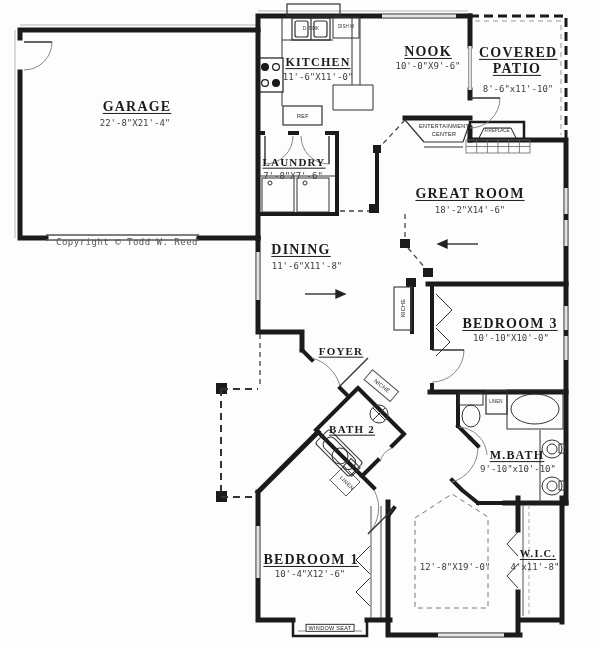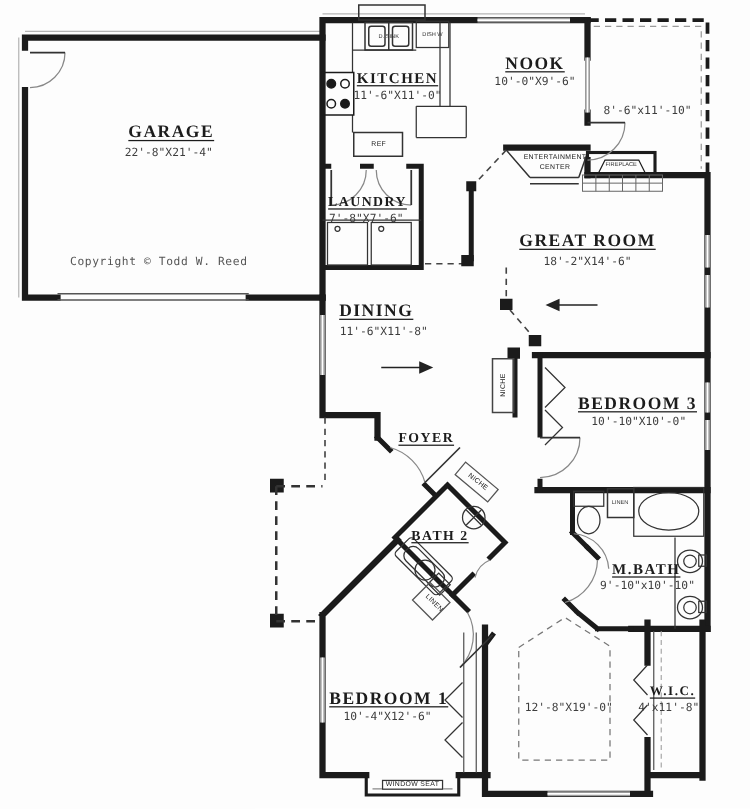--- a/index.html
+++ b/index.html
@@ -11,21 +11,21 @@
   .rn{font-weight:700;letter-spacing:1.2px;text-decoration:underline;
       text-underline-offset:2px;font-size:13px;}
   .rd{font-family:"DejaVu Sans Mono",monospace;font-weight:400;color:#3d3d3d;
       font-size:9px;letter-spacing:0px;text-decoration:none;}
   .wrap{white-space:normal;}
   .tiny{font-family:"Liberation Sans",sans-serif;font-size:5.5px;letter-spacing:0.3px;
         color:#222;text-decoration:none;font-weight:400;}
   .micro{font-family:"Liberation Sans",sans-serif;font-size:4.5px;color:#333;
          text-decoration:none;font-weight:400;}
   .copyright{font-family:"DejaVu Sans Mono",monospace;font-size:9px;color:#555;
-             transform:translate(0,-50%);letter-spacing:0.5px;}
+             transform:translate(0,-50%);letter-spacing:0.5px;margin-top:32px;}
   .boxed{border:1px solid #333;background:#fff;padding:0 2px;}
   .rot-v{transform:translate(-50%,-50%) rotate(-90deg);}
   .rot-d1{transform:translate(-50%,-50%) rotate(38deg);}
   .rot-d2{transform:translate(-50%,-50%) rotate(45deg);}
   .fs14{font-size:14px;text-decoration:underline;} .fs13{font-size:14px;text-align:center;} .fs12{font-size:12px;}
   .fs11{font-size:11px;} .fs10{font-size:10.5px;}
 </style>
 </head>
 <body>
 
@@ -235,20 +235,21 @@
   <div class="lbl rd" style="left:135px;top:123px">22'-8"X21'-4"</div>
 
   <div class="lbl copyright" style="left:56px;top:210px">Copyright © Todd W. Reed</div>
 
   <div class="lbl rn fs12" style="left:318px;top:63px">KITCHEN</div>
   <div class="lbl rd" style="left:318px;top:77px">11'-6"X11'-0"</div>
 
   <div class="lbl rn fs13" style="left:428px;top:52px">NOOK</div>
   <div class="lbl rd" style="left:428px;top:66px">10'-0"X9'-6"</div>
 
+  <div class="lbl rn fs13 wrap" style="left:517px;top:61px;width:76px">COVERED PATIO</div>
   <div class="lbl rd" style="left:518px;top:89px">8'-6"x11'-10"</div>
 
   <div class="lbl rn fs11" style="left:294px;top:162px">LAUNDRY</div>
   <div class="lbl rd" style="left:293px;top:176px">7'-8"X7'-6"</div>
 
   <div class="lbl rn fs13" style="left:470px;top:194px">GREAT ROOM</div>
   <div class="lbl rd" style="left:470px;top:210px">18'-2"X14'-6"</div>
 
   <div class="lbl rn fs13" style="left:301px;top:250px">DINING</div>
   <div class="lbl rd" style="left:307px;top:266px">11'-6"X11'-8"</div>

